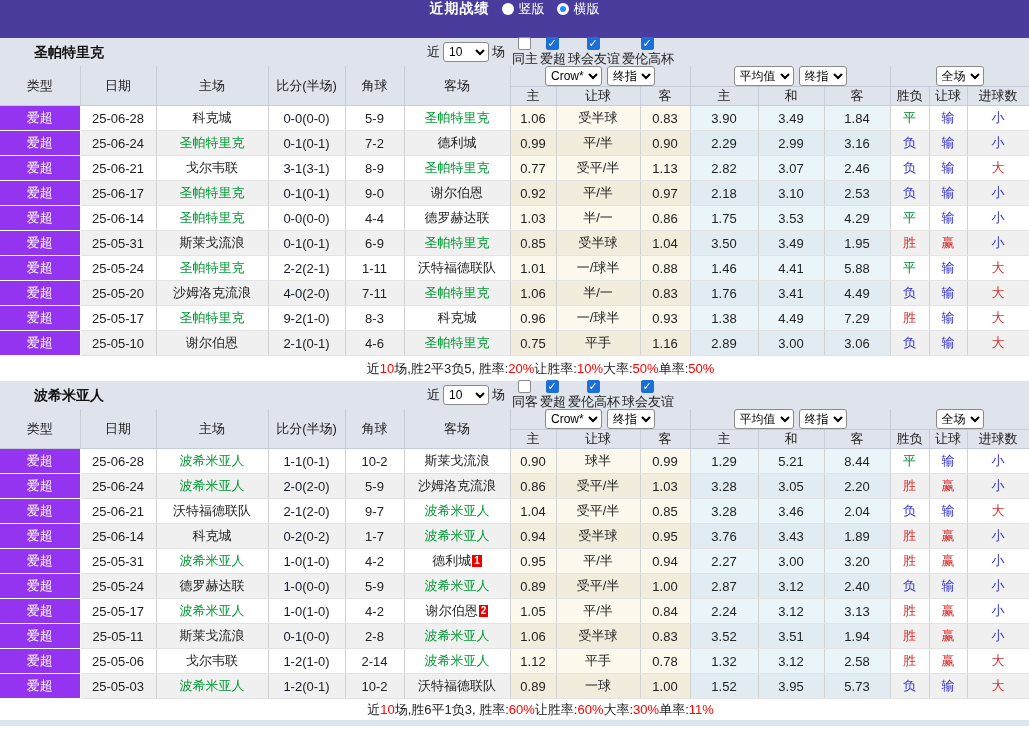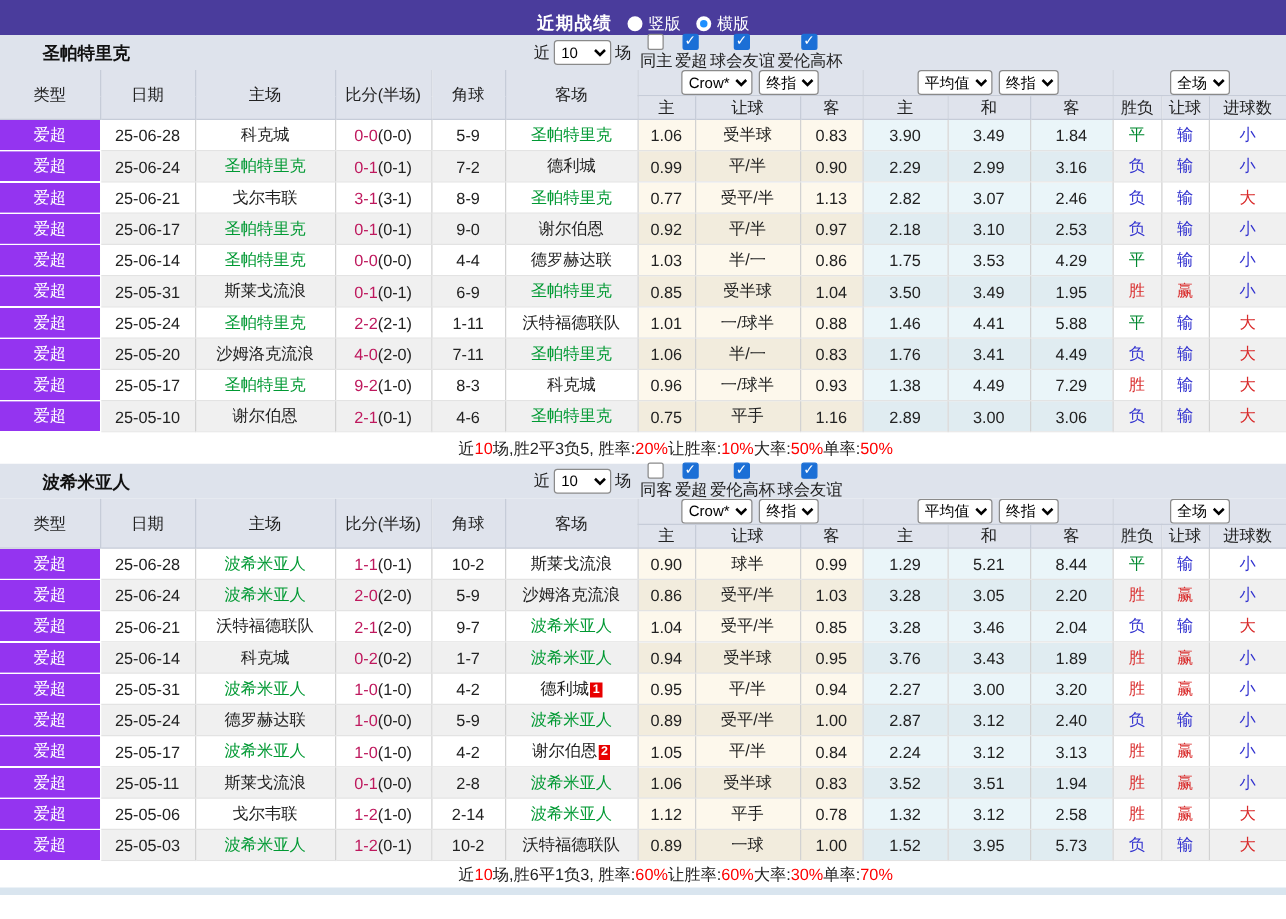--- a/index.html
+++ b/index.html
@@ -3,21 +3,21 @@
 <meta charset="utf-8">
 <style>
   * { box-sizing: border-box; }
   body {
     margin: 0; width: 1029px; height: 735px; overflow: hidden;
     background: #fff; color: #222;
     font-family: "Liberation Sans", "DejaVu Sans", sans-serif;
     font-size: 13px;
   }
   
-  .topbar { height: 28px; background: #4a3c9c; display: flex; align-items: flex-end; justify-content: center; gap: 12px; }
+  .topbar { height: 38px; background: #4a3c9c; display: flex; align-items: flex-start; justify-content: center; gap: 12px; }
   .topbar-title { color: #fff; font-weight: bold; font-size: 14px; letter-spacing: 1px; }
   .radio-opt { display: inline-flex; align-items: center; gap: 5px; color: #fff; font-size: 13px; cursor: default; }
   .radio { width: 12px; height: 12px; border-radius: 50%; background: #fff; display: inline-block; position: relative; }
   .radio.checked::after { content: ''; position: absolute; left: 3px; top: 3px; width: 6px; height: 6px; border-radius: 50%; background: #1e8fff; }
   
   .controls-bar { height: 28px; background: #dee3ec; position: relative; }
   .team-name { position: absolute; left: 34px; top: 0; line-height: 28px; font-weight: bold; font-size: 14px; color: #111; }
   .controls { position: absolute; left: 427px; top: 0; height: 28px; display: flex; align-items: center; gap: 3px; font-size: 13px; }
   select { font-size: 12px; height: 20px; border: 1px solid #8a8a8a; border-radius: 3px; background: #fff; padding: 0 1px; font-family: inherit; }
   .count-select { width: 46px; }
@@ -35,21 +35,21 @@
   th.grp .selwrap { display: flex; align-items: flex-start; justify-content: center; gap: 5px; }
   tbody td { height: 25px; border-bottom: 1px solid #e3e3e3; border-right: 1px solid #d2d2d2;
              text-align: center; background: #fff; padding: 0; overflow: hidden; white-space: nowrap; }
   tbody tr:nth-child(even) td { background: #f0f0f0; }
   td.type { background: #9434f0 !important; color: #fff; border-right: 1px solid #fff; border-bottom: 1px solid rgba(255,255,255,.8); }
   td.crow { background: #fdf8ec; }
   tbody tr:nth-child(even) td.crow { background: #f2ecdd; }
   td.avg { background: #eaf5f9; }
   tbody tr:nth-child(even) td.avg { background: #e0ecf1; }
   .focal { color: #009933; }
-  .ft { color: #be185d; }
+  .ft { color: #0f172a; }
   .badge { display: inline-block; background: #e80000; color: #fff; font-size: 10px; line-height: 12px; padding: 0 2px; margin-left: 1px; font-weight: bold; vertical-align: 1px; }
   .res-win { color: #d92b2b; }
   .res-draw { color: #00882f; }
   .res-lose { color: #3232cf; }
   
   .summary { display: flex; justify-content: center; align-items: center; padding-left: 52px; font-size: 13px; color: #222; background: #fff; }
   .sum-0 { height: 25px; }
   .sum-1 { height: 21px; }
   .summary .red { color: #ff0000; }
   .bottom-strip { height: 6px; background: #d9e5ef; }
@@ -598,17 +598,17 @@
   <div class="summary sum-1">
       <span>近</span>
       <span class="red">10</span>
       <span>场,胜6平1负3, 胜率:</span>
       <span class="red">60%</span>
       <span> 让胜率:</span>
       <span class="red">60%</span>
       <span> 大率:</span>
       <span class="red">30%</span>
       <span> 单率:</span>
-      <span class="red">70%</span>
+      <span class="red">11%</span>
     </div>
 </div>
 
 <div class="bottom-strip"></div>
 
 </body></html>

